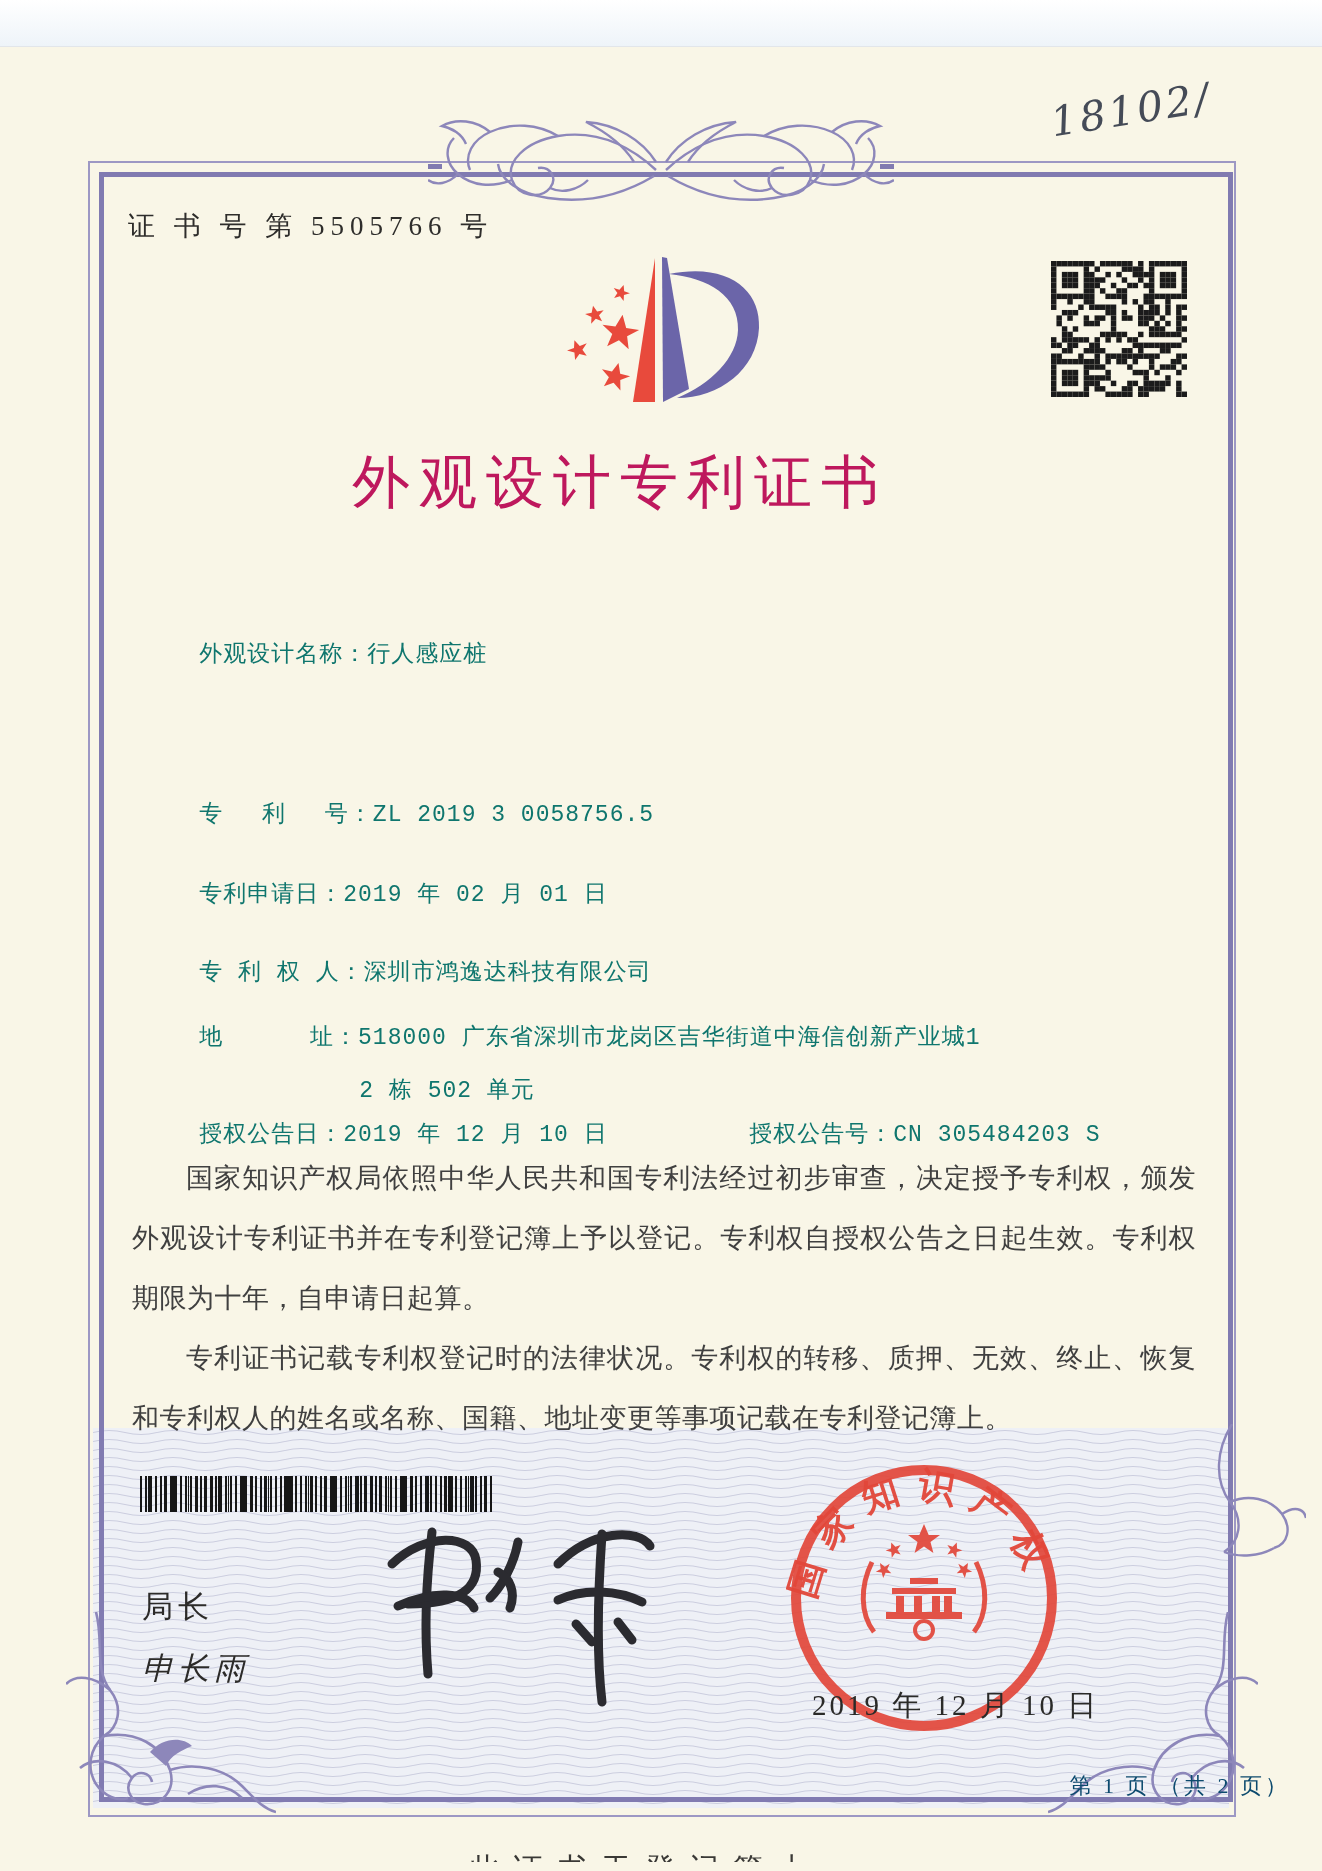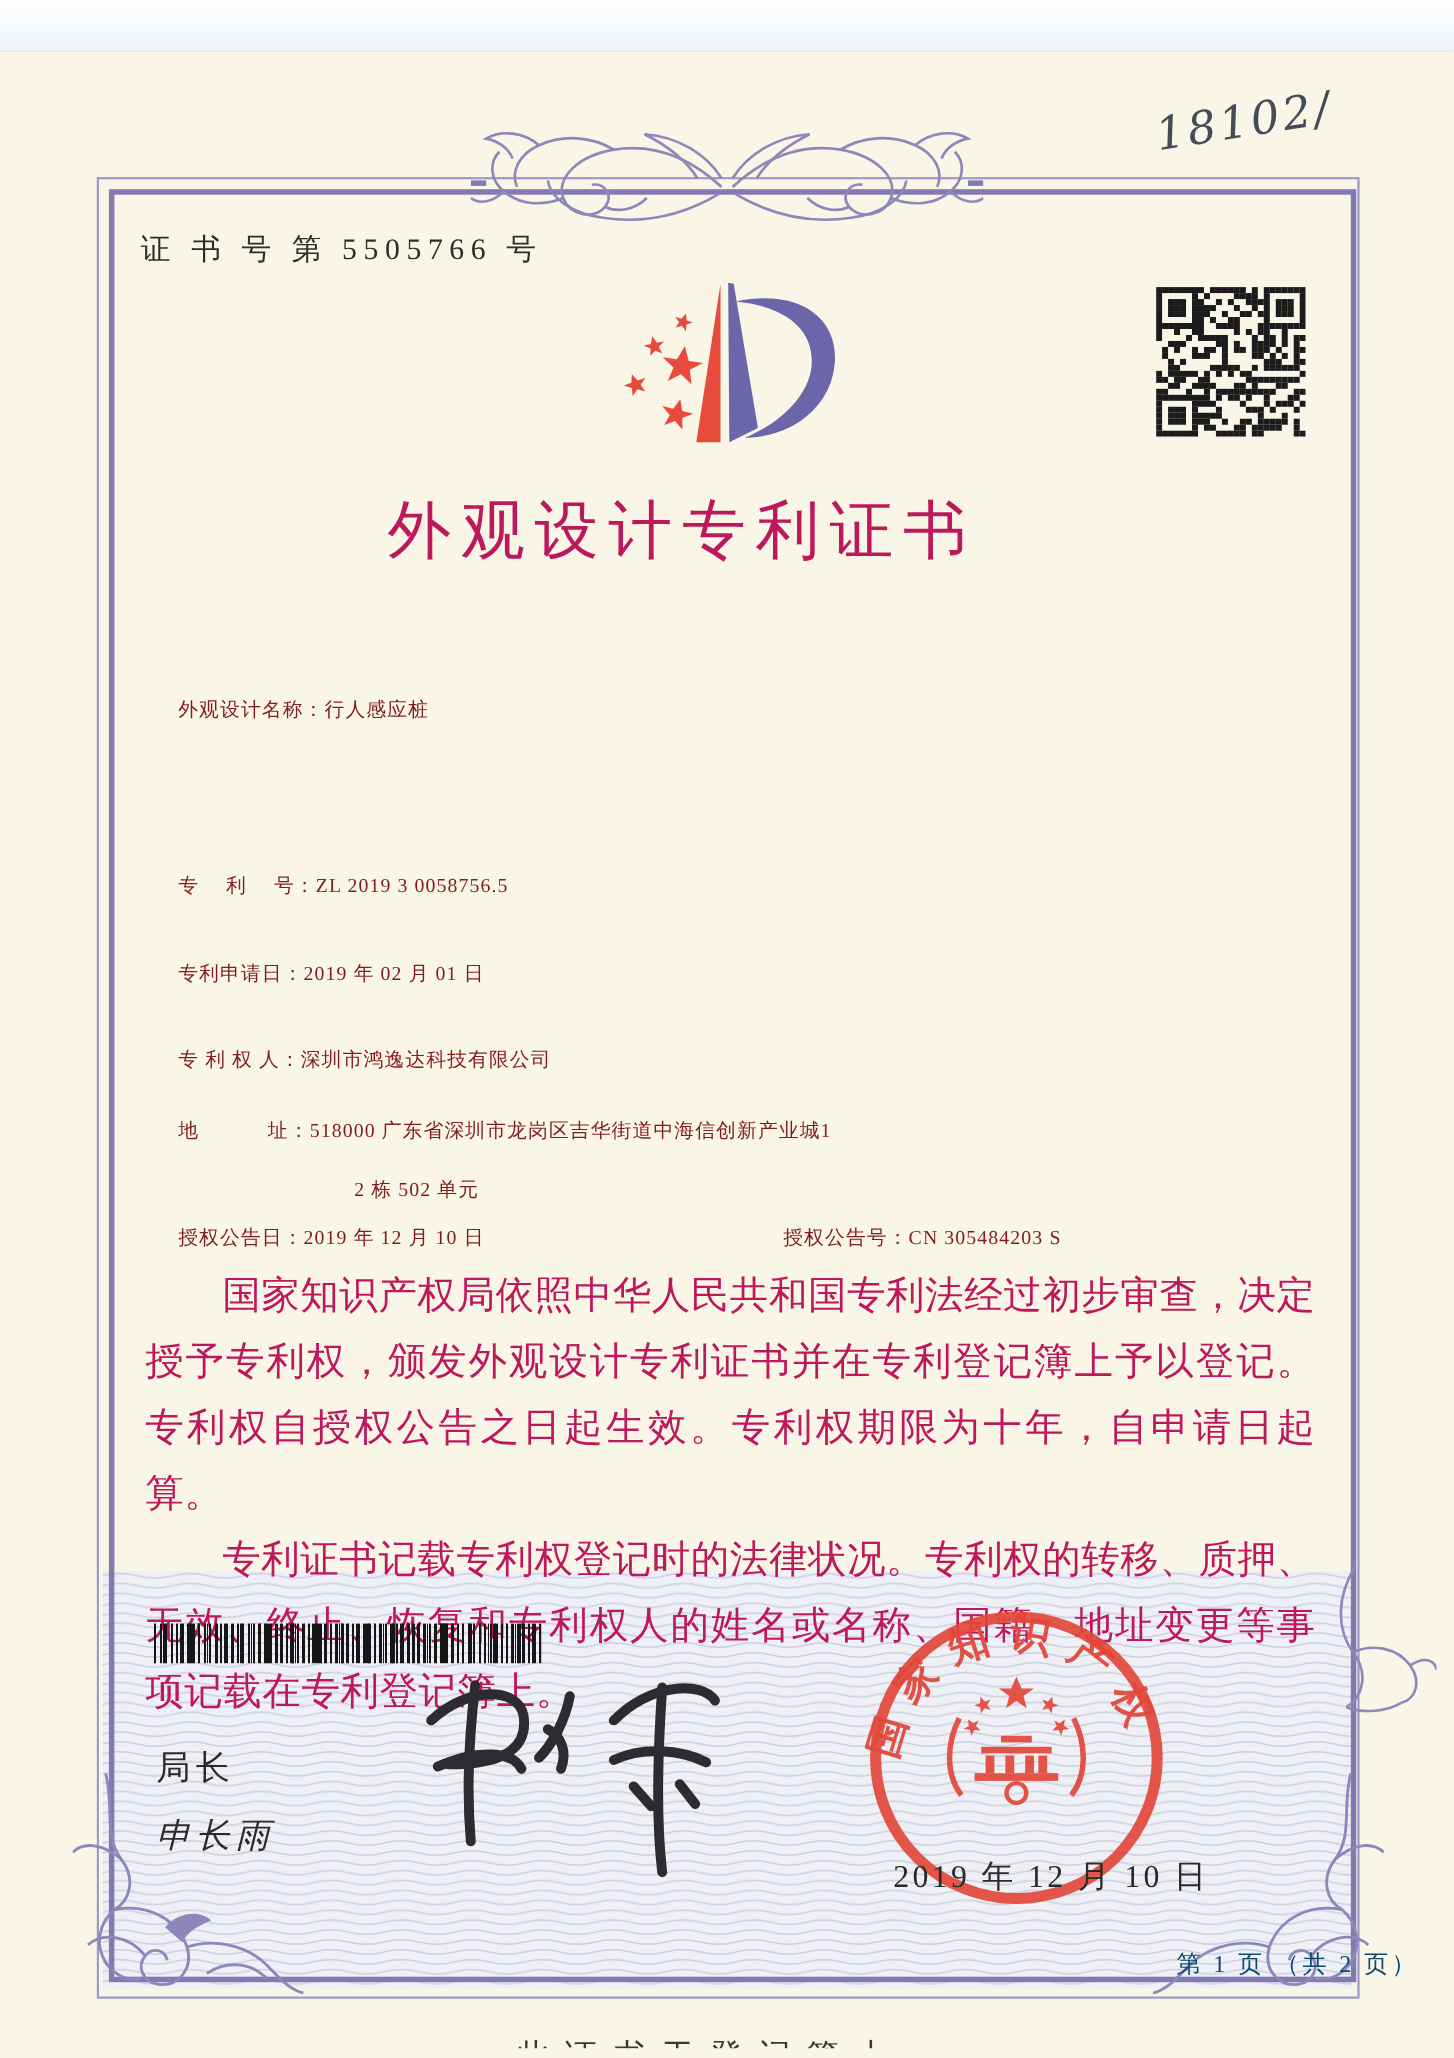--- a/index.html
+++ b/index.html
@@ -15,24 +15,24 @@
   .wave-band{position:absolute;left:93px;top:1428px;width:1136px;height:380px;}
   .ornament{position:absolute;pointer-events:none;}
   
   .cert-no{position:absolute;left:128px;top:208px;font-size:27px;letter-spacing:6px;color:#2e2d2b;white-space:pre;}
   .hand-note{position:absolute;left:1050px;top:86px;font-size:41px;font-style:italic;
     color:#454b57;transform:rotate(-9deg);letter-spacing:3px;font-family:"DejaVu Serif",serif;}
   .logo{position:absolute;left:553px;top:246px;width:220px;height:200px;}
   .qr{position:absolute;left:1051px;top:261px;width:136px;height:136px;}
   .title{position:absolute;left:0;top:444px;width:1240px;text-align:center;
     font-size:58px;font-weight:400;letter-spacing:9px;color:#be185d;}
-  .row{position:absolute;left:140px;font-size:18px;color:#7f1d1d;letter-spacing:1px;white-space:pre;}
+  .row{position:absolute;left:140px;font-size:23px;color:#0f766e;letter-spacing:1px;white-space:pre;font-family:Liberation Mono, monospace;}
   .row .lab{white-space:pre;}
-  .paras{position:absolute;left:132px;top:1148px;width:1064px;font-size:35px;
-    color:#be185d;line-height:60px;text-align:justify;}
+  .paras{position:absolute;left:132px;top:1148px;width:1064px;font-size:27px;
+    color:#404040;line-height:60px;text-align:justify;}
   .paras p{margin:0;text-indent:2em;letter-spacing:0.5px;}
   .barcode{position:absolute;left:140px;top:1476px;width:352px;height:36px;
     background-image:
       repeating-linear-gradient(90deg,#161616 0 2px,transparent 2px 5px),
       repeating-linear-gradient(90deg,#161616 0 1px,transparent 1px 8px),
       repeating-linear-gradient(90deg,transparent 0 9px,#161616 9px 12px,transparent 12px 23px);}
   .sig-title{position:absolute;left:142px;top:1586px;font-size:31px;letter-spacing:5px;color:#2c2b29;}
   .sig-name{position:absolute;left:142px;top:1648px;font-size:31px;letter-spacing:5px;color:#2c2b29;font-style:italic;}
   .signature{position:absolute;left:352px;top:1502px;width:316px;height:218px;}
   .seal{position:absolute;left:786px;top:1460px;width:276px;height:276px;}

